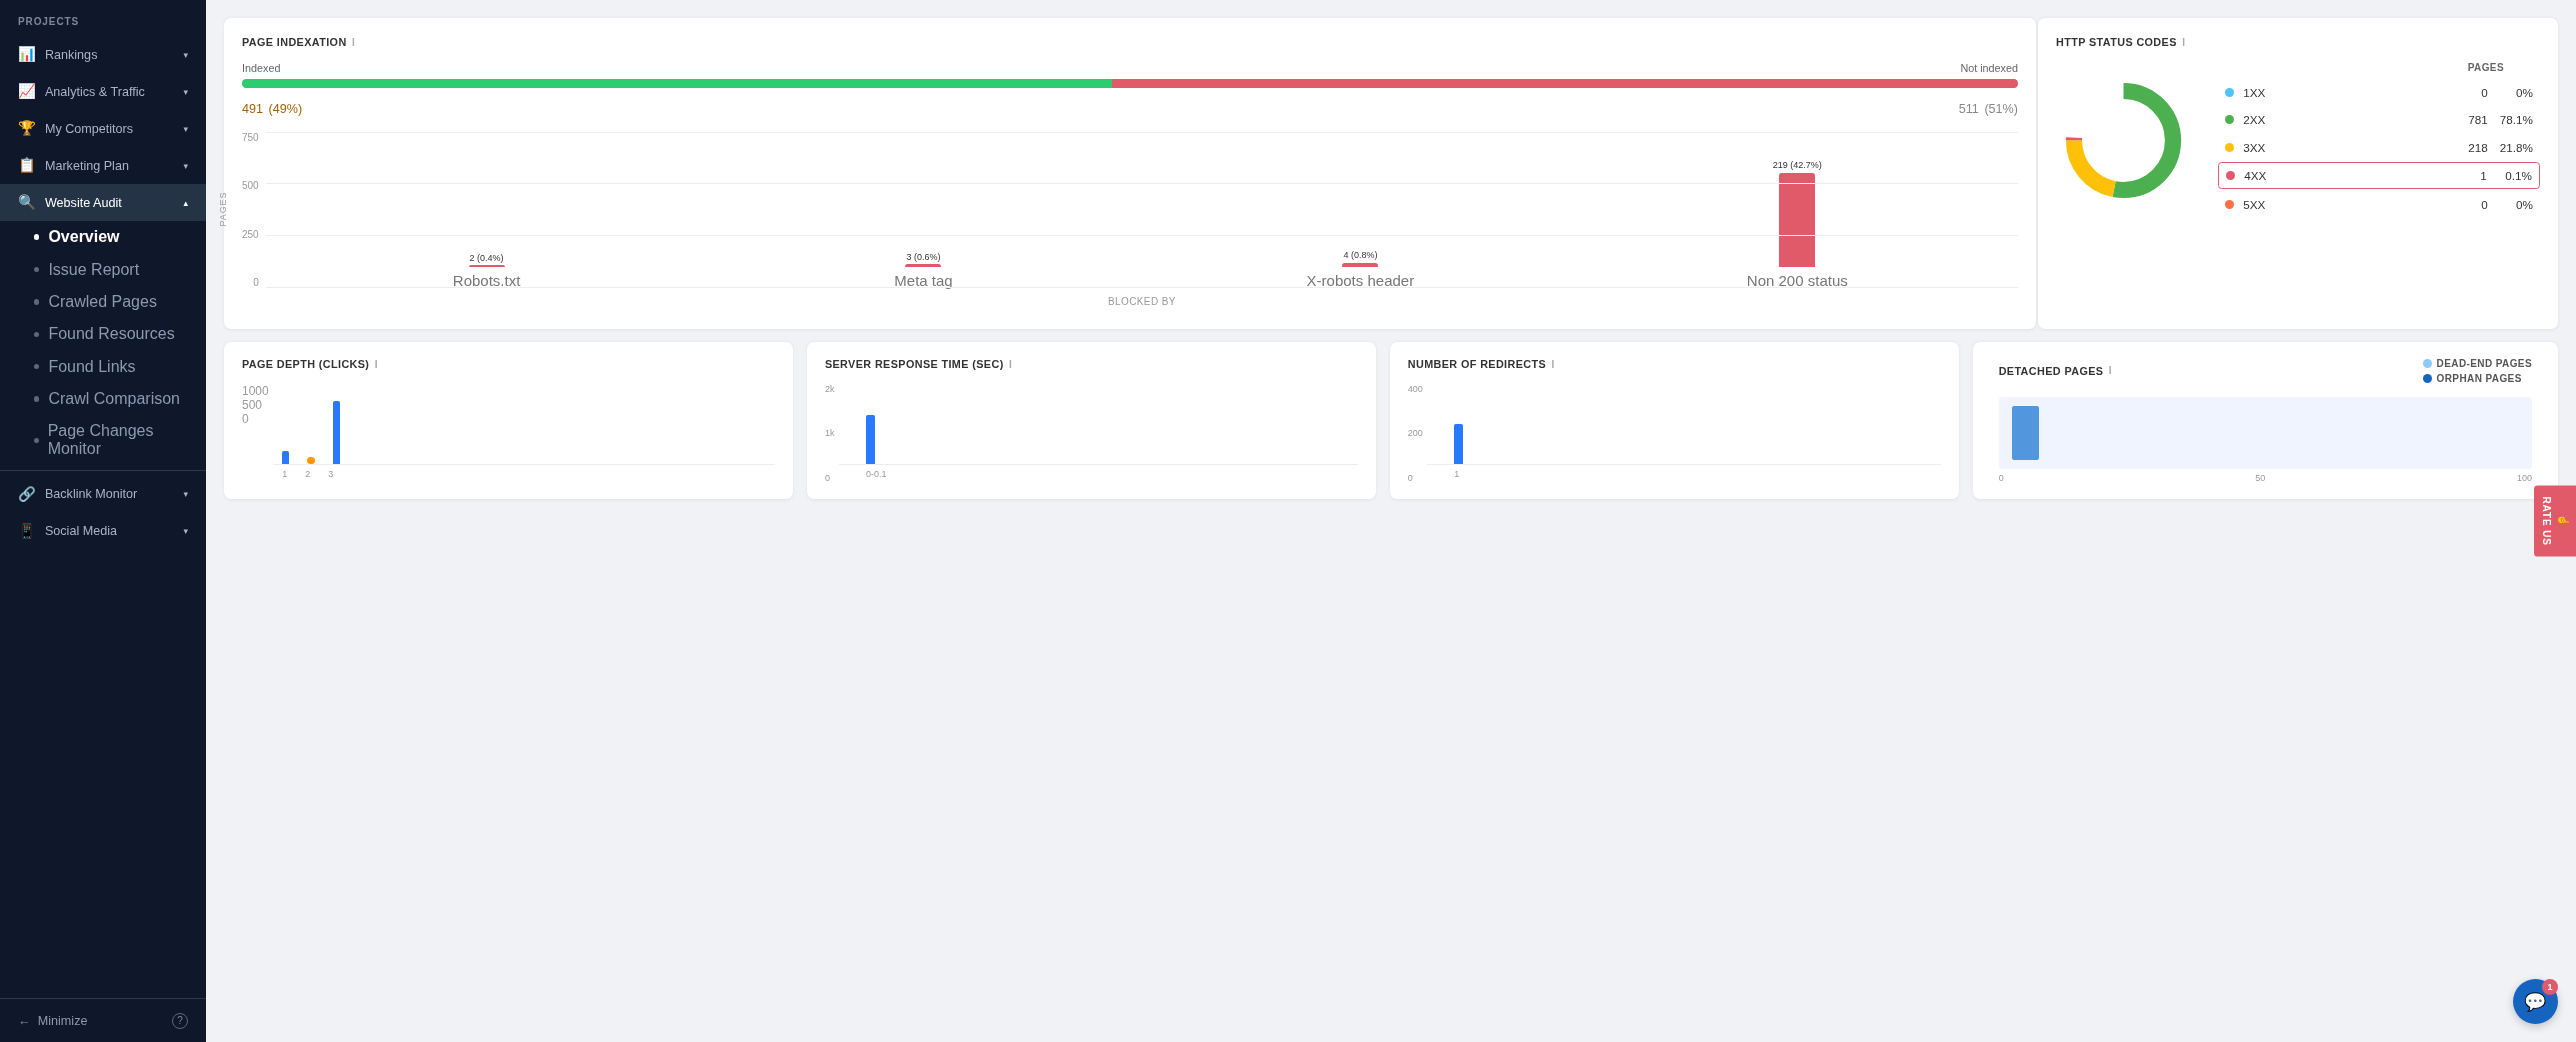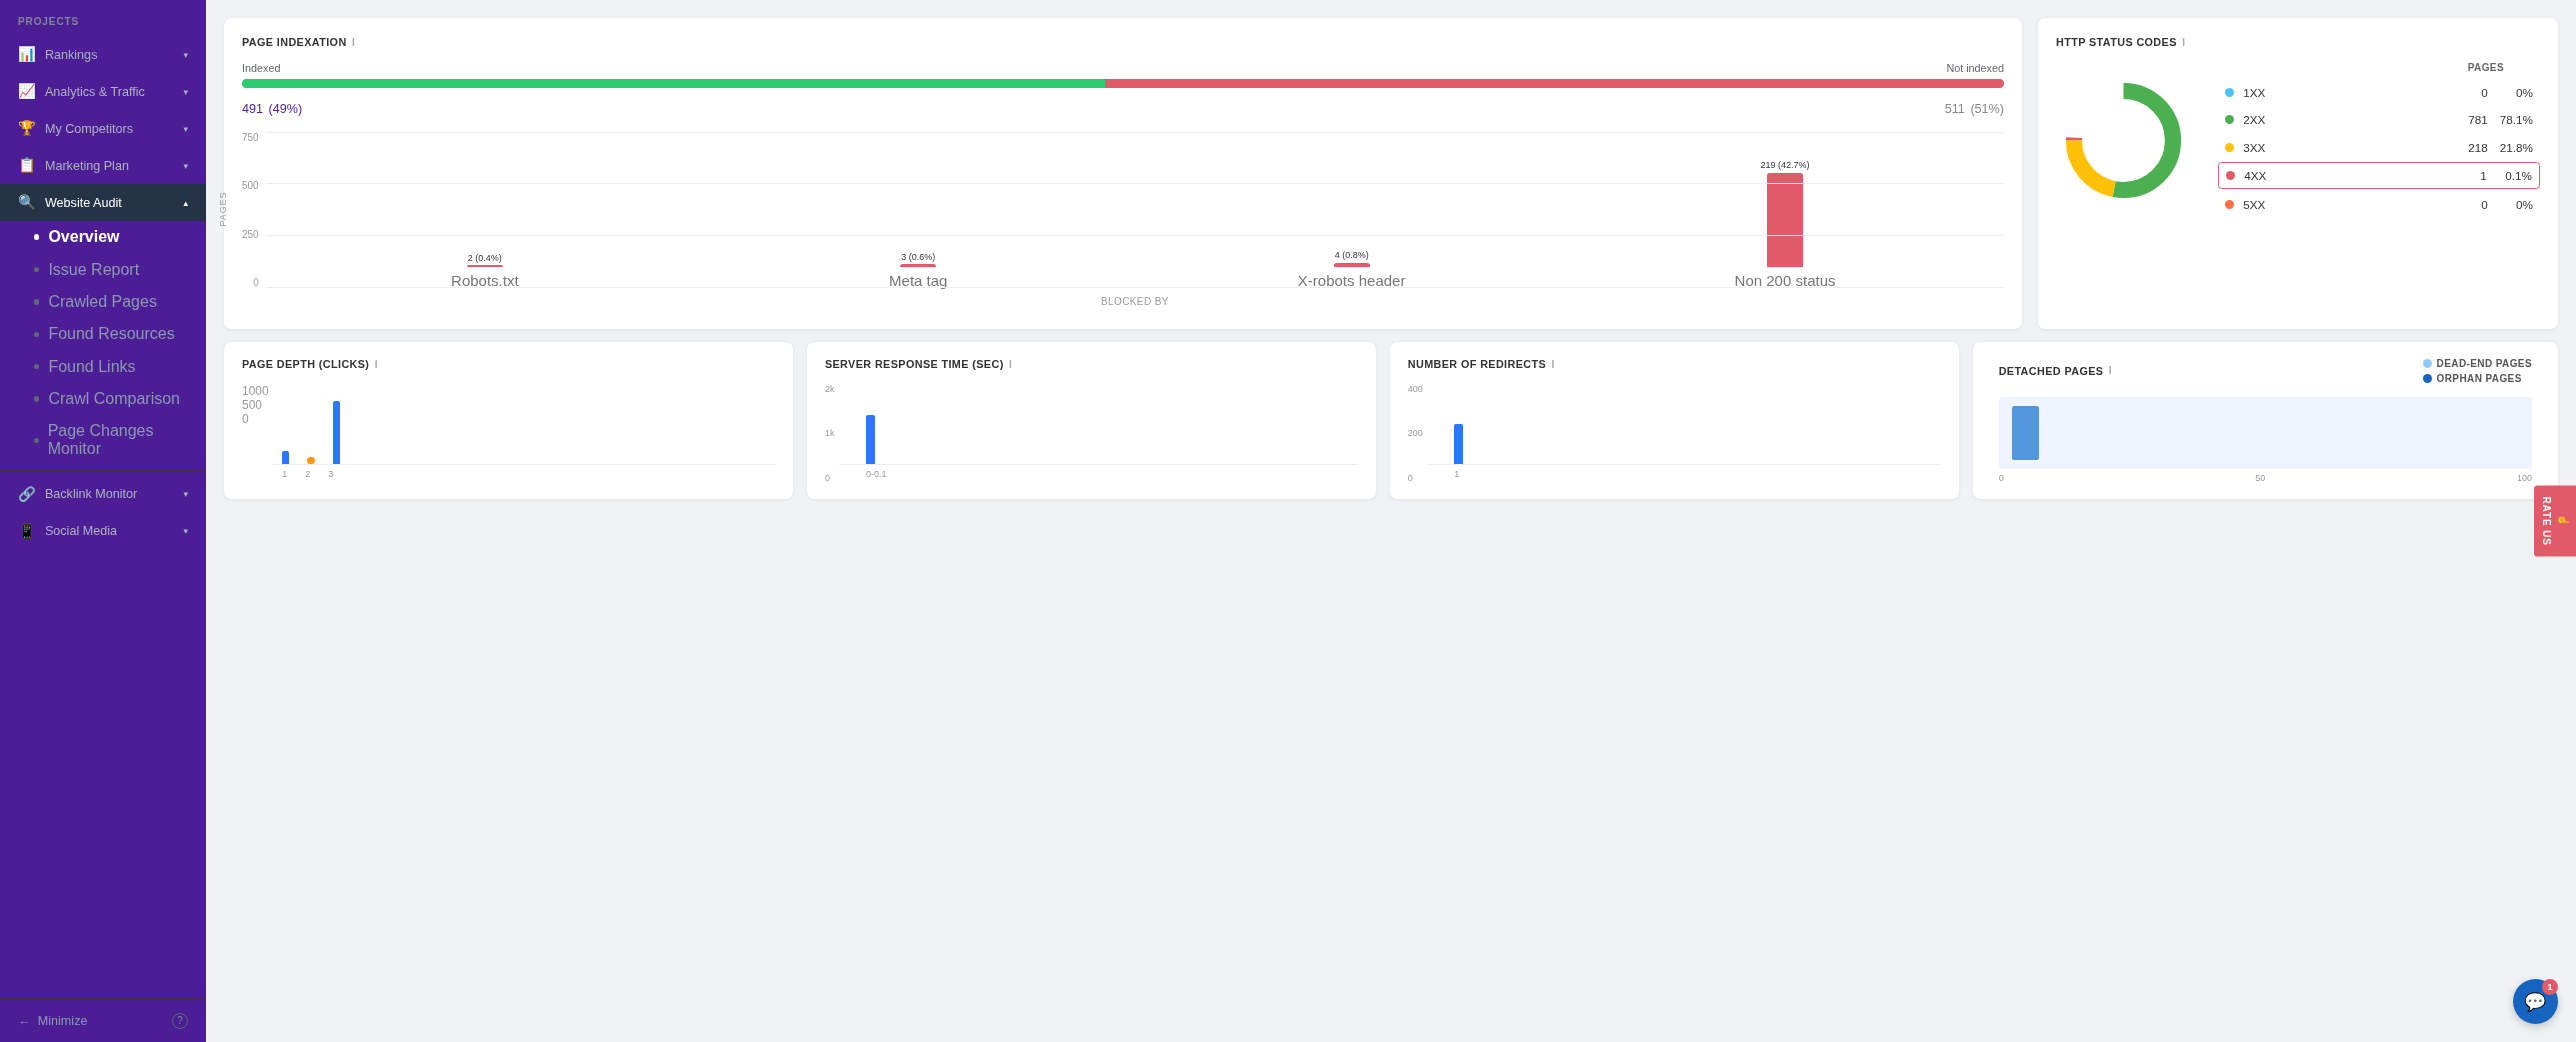--- a/index.html
+++ b/index.html
@@ -2,21 +2,21 @@
 <html style="font-size:14.4px"><head>
   <meta charset="utf-8">
   <style>
     * { box-sizing: border-box; margin: 0; padding: 0; }
     body { font-family: -apple-system, BlinkMacSystemFont, 'Segoe UI', sans-serif; display: flex; height: 100vh; background: #f0f2f5; overflow: hidden; }
 
     
     .sidebar {
       width: 206px;
       min-width: 206px;
-      background: #4c1d95;
+      background: #0f172a;
       color: #aab4c4;
       display: flex;
       flex-direction: column;
       height: 100vh;
       overflow-y: auto;
     }
     .sidebar-projects {
       font-size: 10px;
       font-weight: 700;
       letter-spacing: 0.9px;
@@ -69,21 +69,21 @@
       overflow-y: auto;
       padding: 18px;
       display: flex;
       flex-direction: column;
       gap: 13.5px;
     }
 
     
     .cards-row {
       display: flex;
-      gap: 16px;
+      gap: 2px;
     }
     .card {
       background: #fff;
       border-radius: 7.2px;
       padding: 18px;
       box-shadow: 0 0.9px 3.6px rgba(0,0,0,0.07);
     }
     .card-title {
       font-size: 10.8px;
       font-weight: 700;
@@ -124,21 +124,21 @@
       height: 100%;
     }
     .bar-green { background: #2ecc71; border-radius: 4.5px 0 0 4.5px; }
     .bar-red { background: #e05a6a; border-radius: 0 4.5px 4.5px 0; flex: 1; }
     .indexation-counts {
       display: flex;
       justify-content: space-between;
       margin-bottom: 13.5px;
     }
     .count-left { font-size: 20px; font-weight: 700; color: #222; }
-    .count-left span { font-size: 12.6px; color: #4c1d95; font-weight: 400; }
+    .count-left span { font-size: 12.6px; color: #a16207; font-weight: 400; }
     .count-right { font-size: 20px; font-weight: 700; color: #222; text-align: right; }
     .count-right span { font-size: 12.6px; color: #888; font-weight: 400; }
     .bar-group {
       display: flex;
       flex-direction: column;
       align-items: center;
       flex: 1;
     }
     .bar-label-top {
       font-size: 9px;

